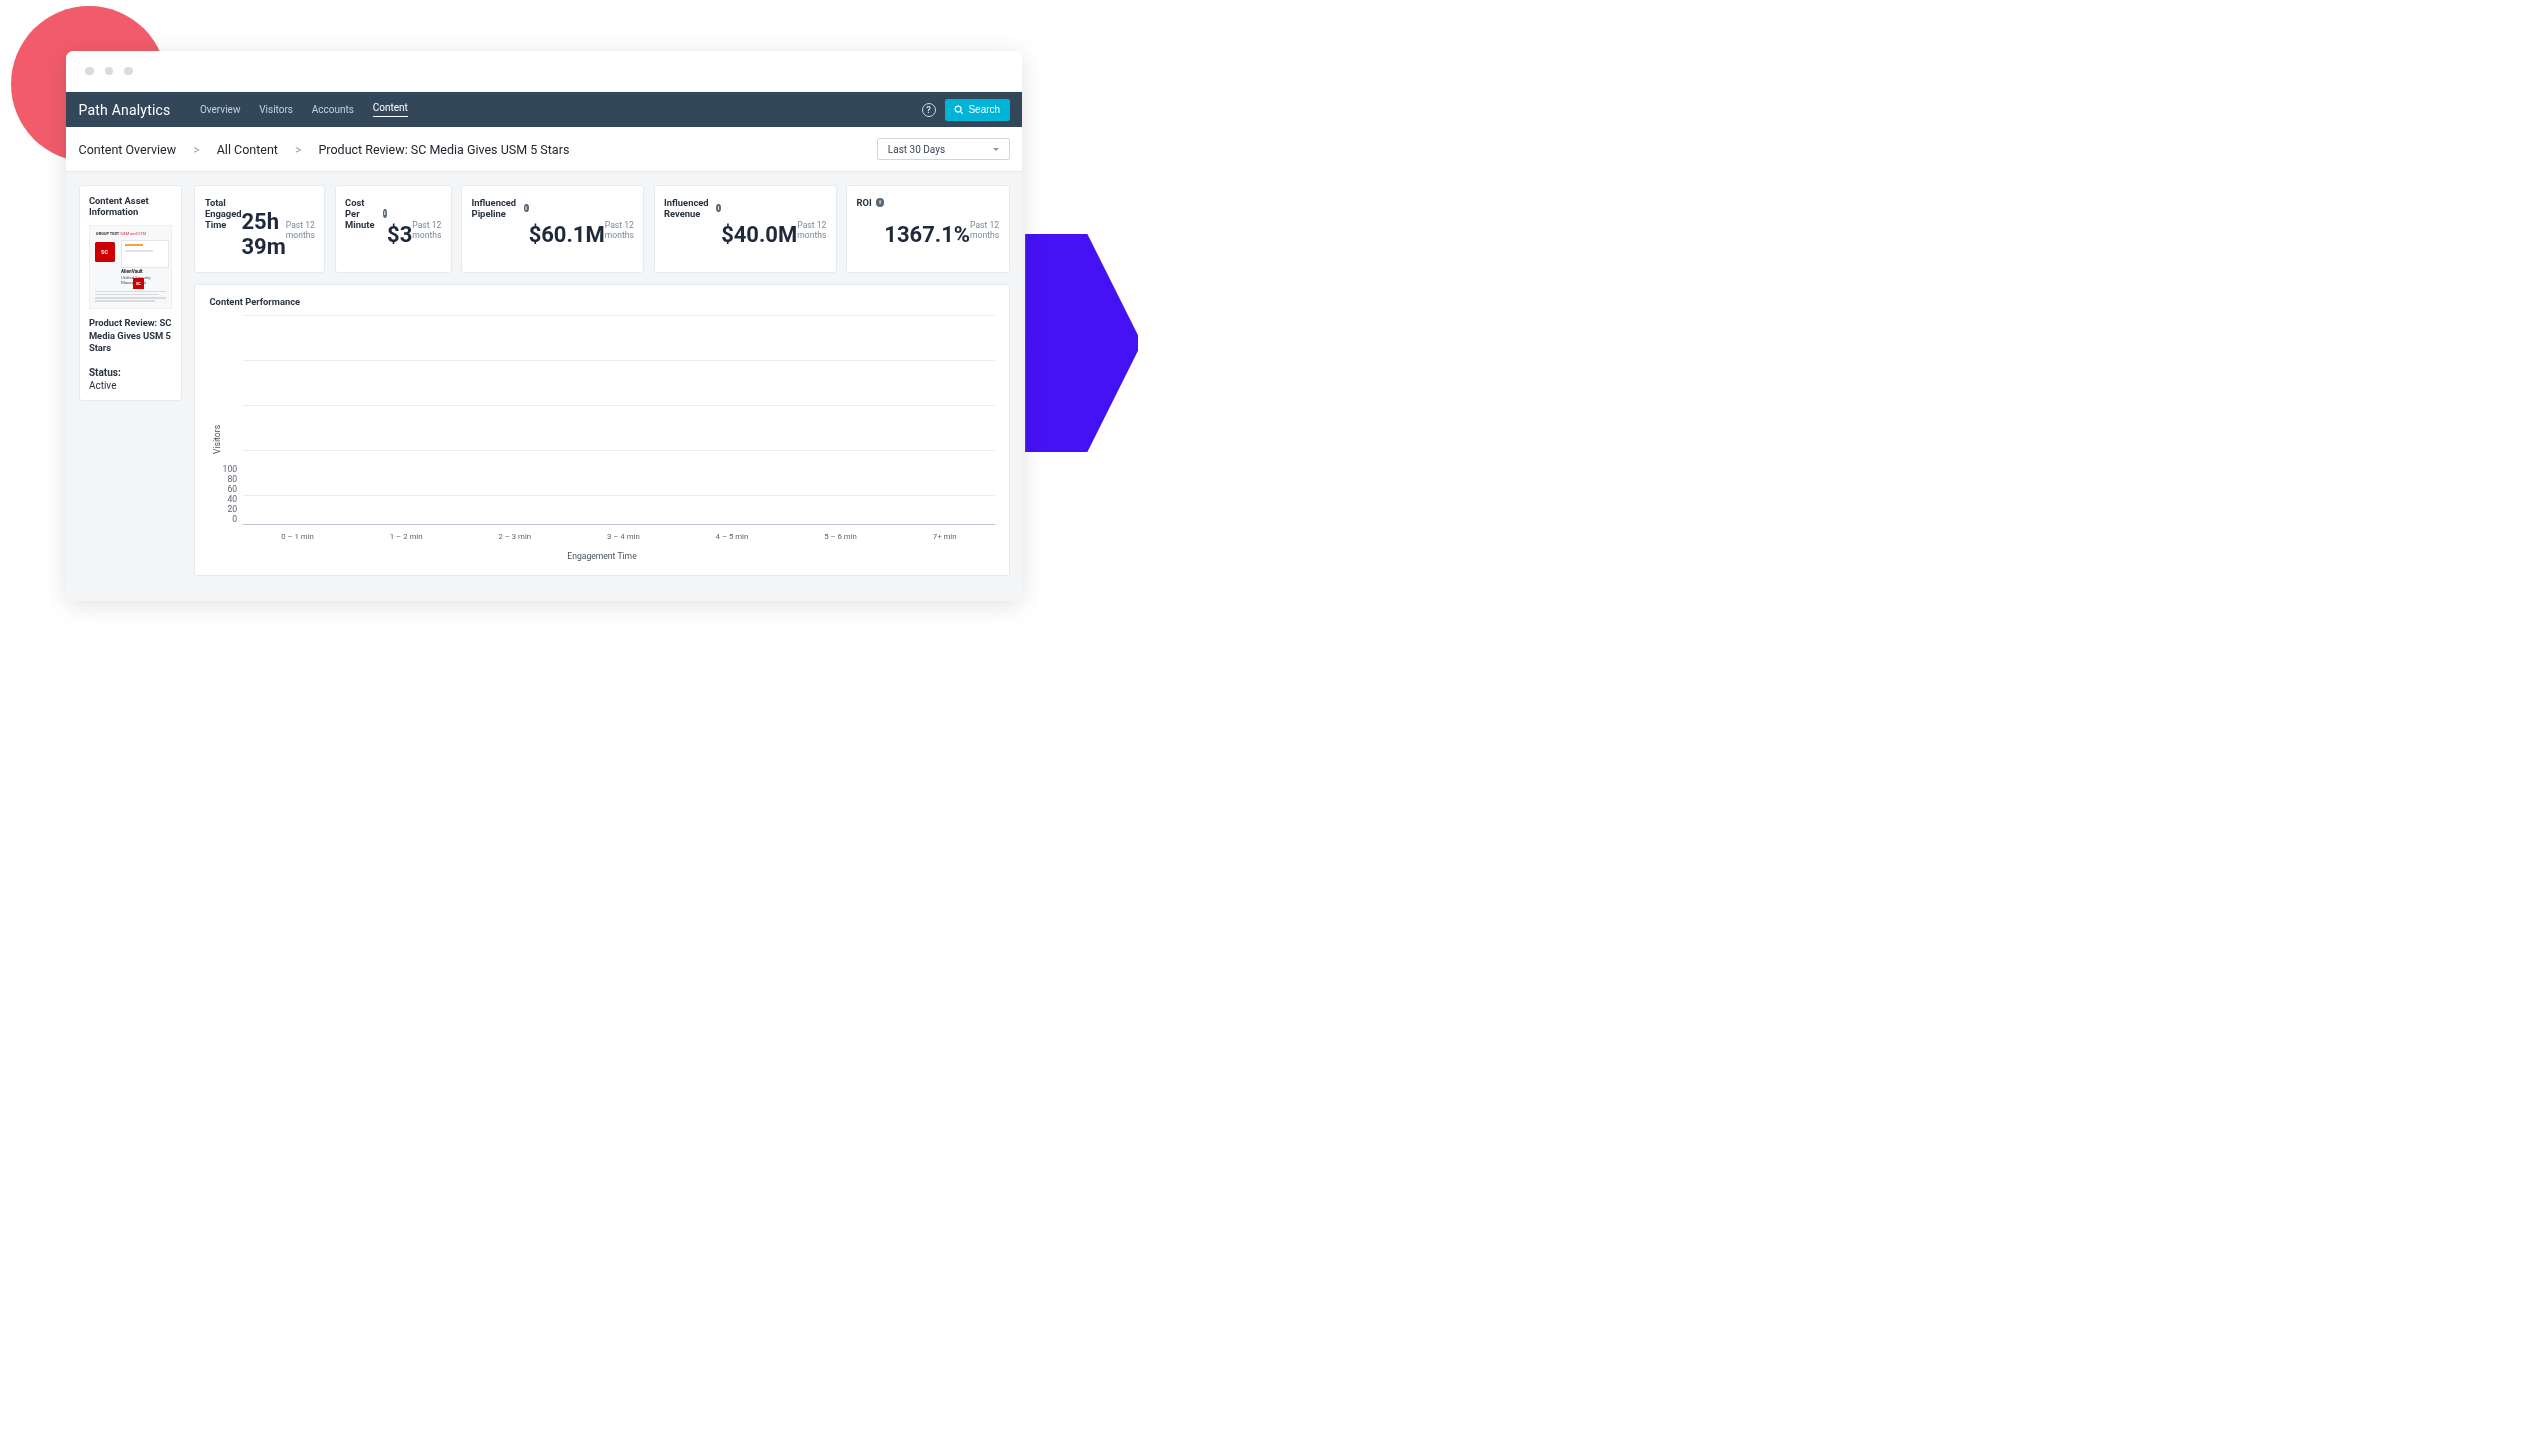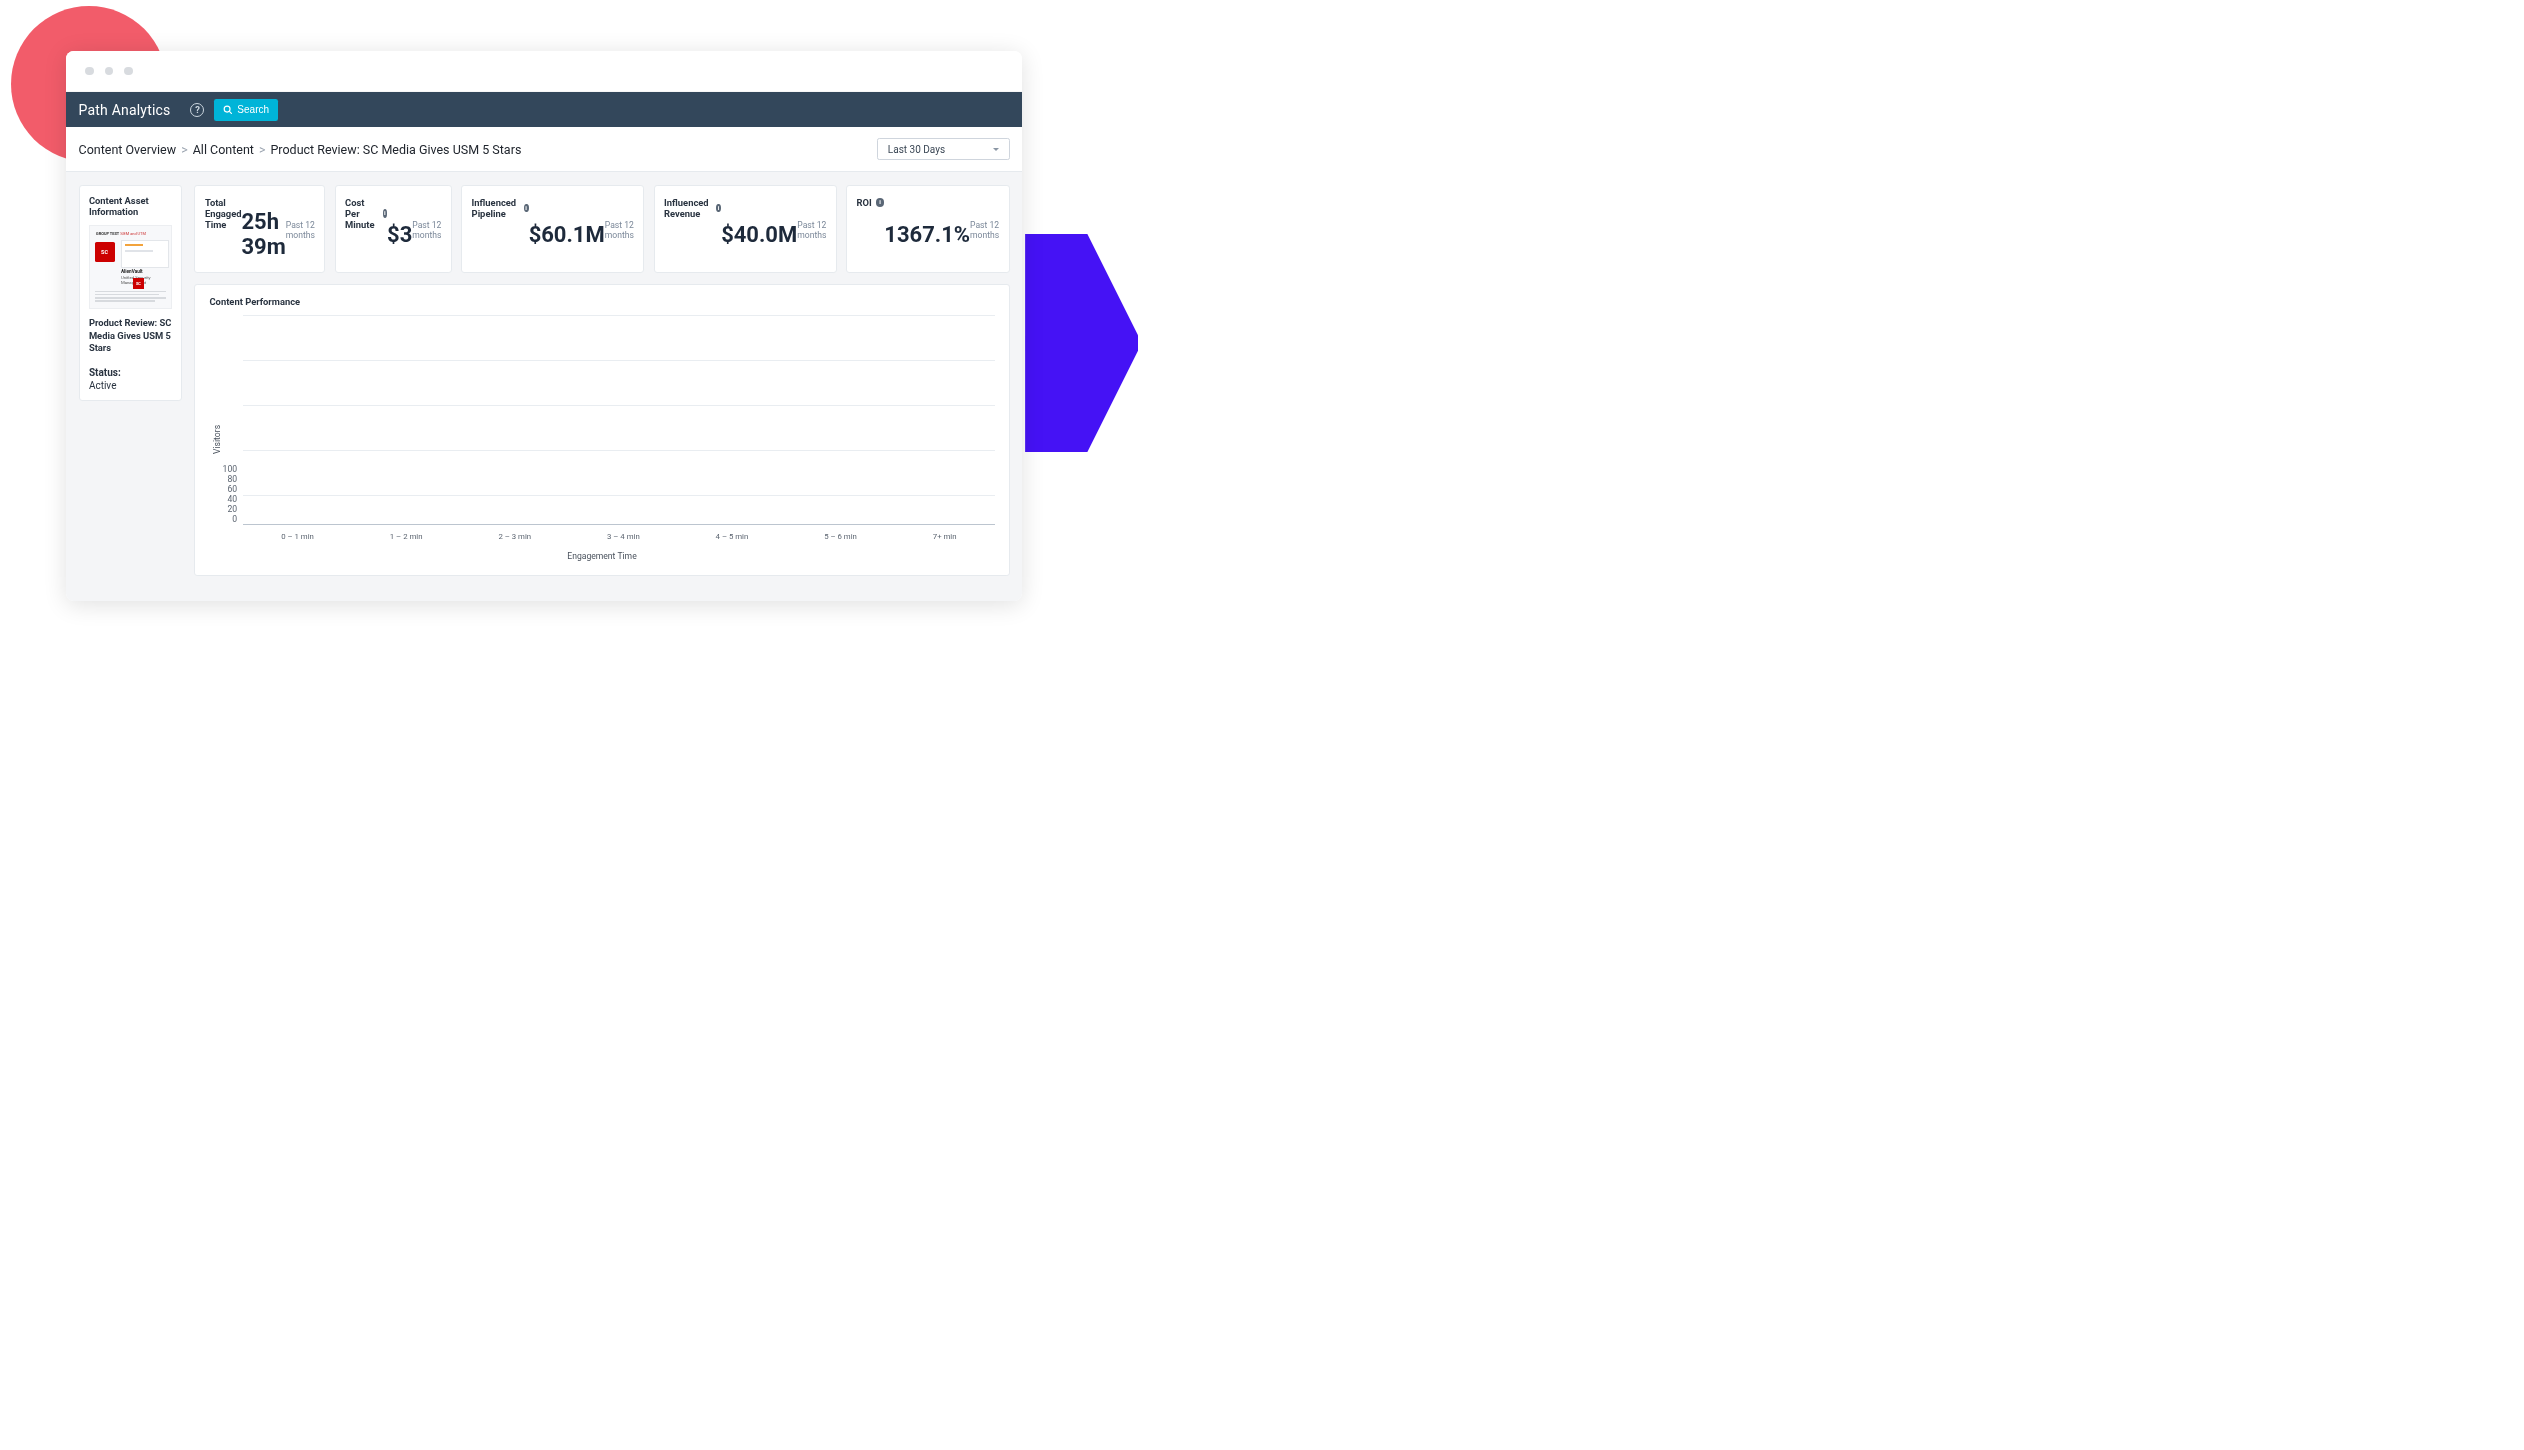--- a/index.html
+++ b/index.html
@@ -139,21 +139,21 @@
       justify-content: space-between;
       padding: 11px 12.5px;
       background: #ffffff;
       border-bottom: 0.8px solid #e6eaee;
     }
     .crumbs {
       display: flex;
       align-items: center;
       font-size: 12.5px;
       color: #21262e;
-      gap: 5px;
+      gap: 17px;
     }
     .crumb-sep { color: #9ba4b0; }
     .date-filter {
       background: #fff;
       border: 0.8px solid #cfd5dd;
       padding: 4.7px 9.4px;
       font-size: 10px;
       color: #3a4654;
       border-radius: 2.3px;
       display: flex;
@@ -425,20 +425,34 @@
 <div class="window">
 
   <div class="browser-chrome">
     <div class="dot"></div>
     <div class="dot"></div>
     <div class="dot"></div>
   </div>
 
   <div class="app-header">
     <div class="brand">Path Analytics</div>
+    <div class="tabs">
+      <div class="tab">
+          <span class="tab-inner">Overview</span>
+        </div>
+      <div class="tab">
+          <span class="tab-inner">Visitors</span>
+        </div>
+      <div class="tab">
+          <span class="tab-inner">Accounts</span>
+        </div>
+      <div class="tab active">
+          <span class="tab-inner">Content</span>
+        </div>
+    </div>
     <div class="header-right">
       <div class="help-icon">?</div>
       <button class="search-btn">
         <svg class="search-icon-svg" viewBox="0 0 16 16" fill="none" stroke="white" stroke-width="2">
           <circle cx="7" cy="7" r="5"></circle>
           <line x1="11" y1="11" x2="15" y2="15"></line>
         </svg>
         <span>Search</span>
       </button>
     </div>

